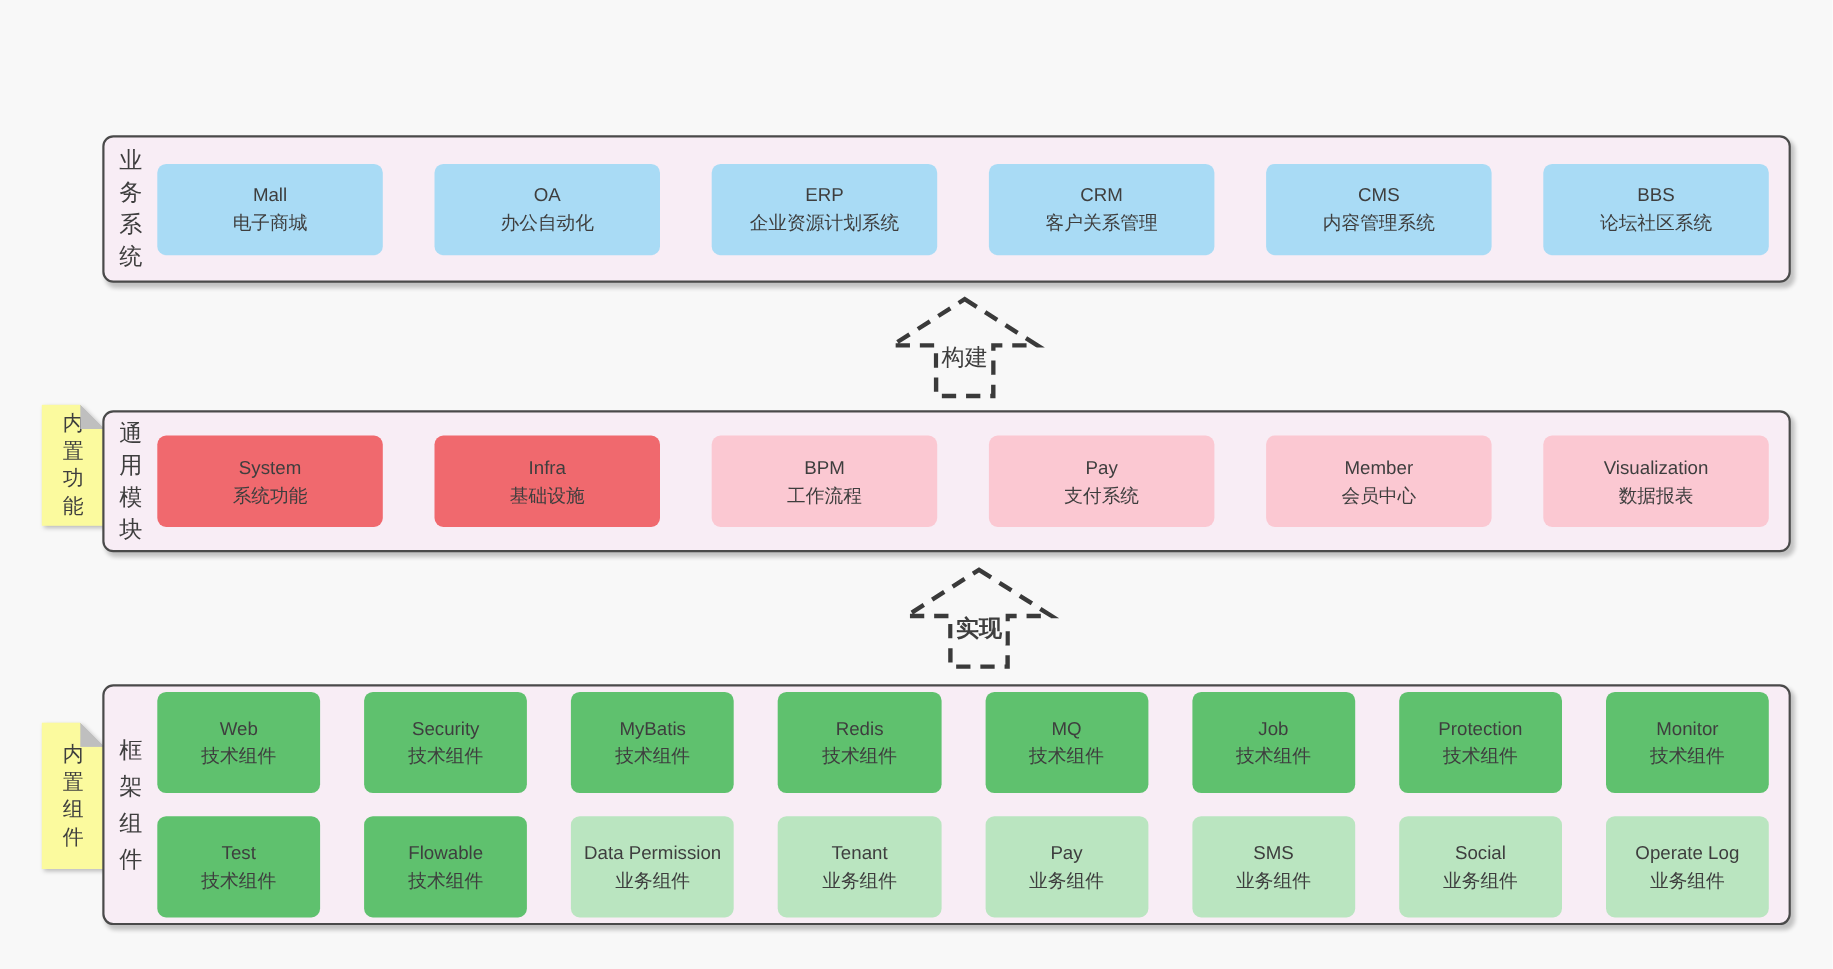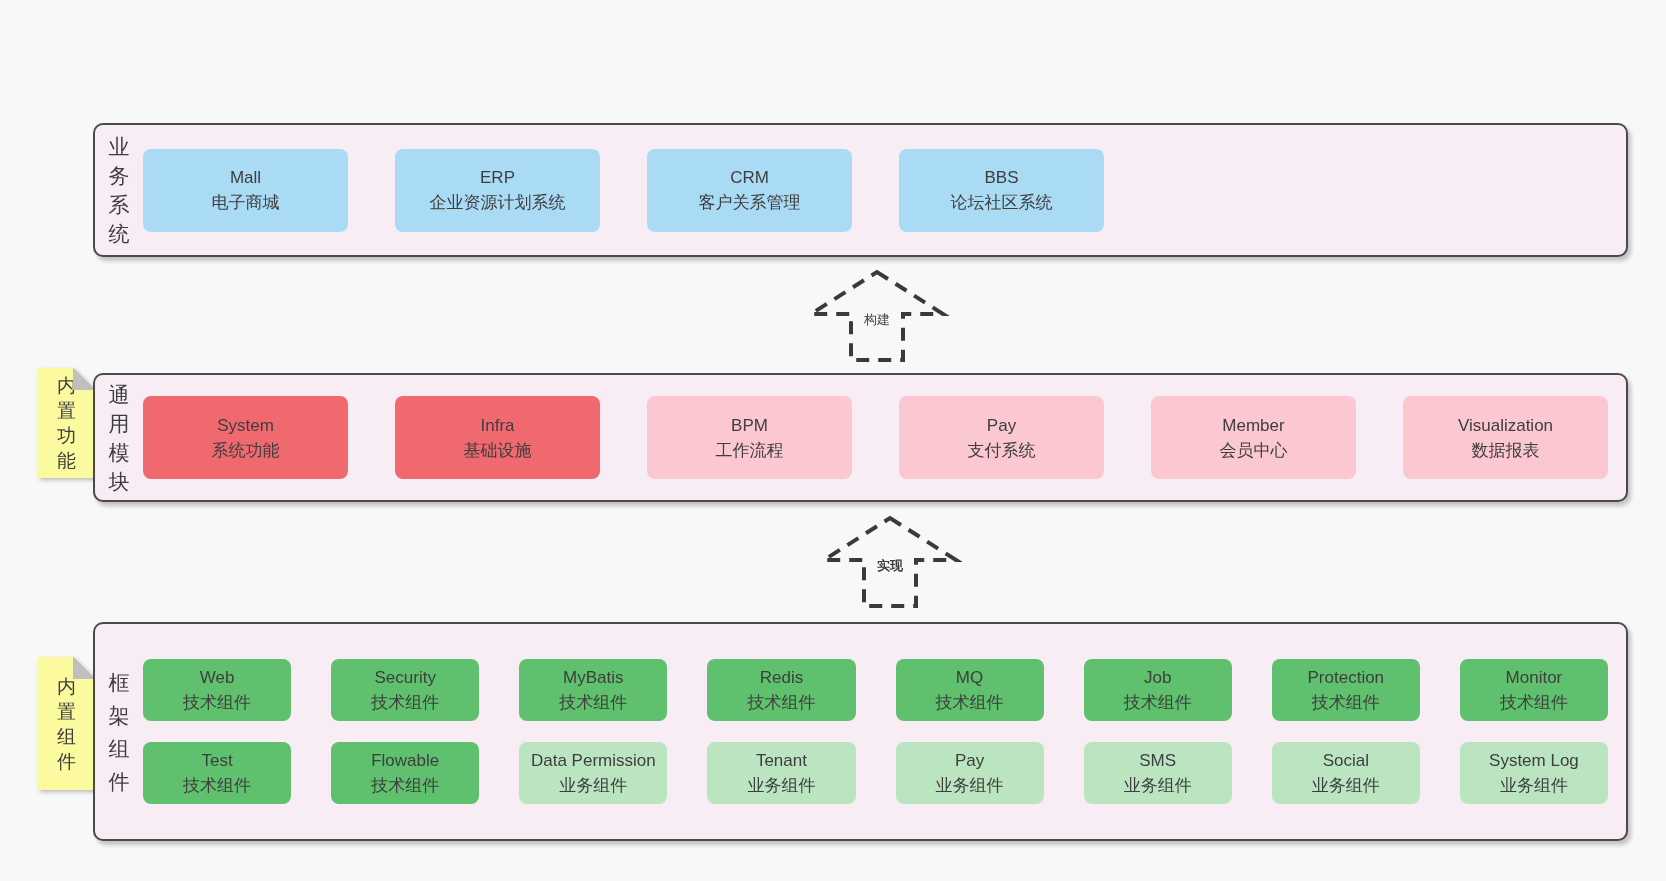--- a/index.html
+++ b/index.html
@@ -43,21 +43,21 @@
   .cols-8{grid-template-columns:repeat(8,1fr);column-gap:40px;row-gap:21px;}
 
   .box{
     border-radius:8px;
     height:83px;box-sizing:border-box;
     display:flex;flex-direction:column;align-items:center;justify-content:center;
     text-align:center;
     font-size:17px;line-height:25px;
     padding:2px 8px;
   }
-  .cols-8 .box{height:62px;padding:2px 10px;}
+  .cols-8 .box{height:92px;padding:2px 10px;}
   .box.blue{background:var(--blue,#a9dbf5);}
   .box.red{background:var(--red,#f0696e);justify-content:center;}
   .box.pink{background:var(--pink,#fbc8d2);}
   .box.green{background:var(--green,#5fc16e);}
   .box.lightgreen{background:var(--lightgreen,#bae5c0);}
 
   
   .note{
     position:absolute;left:38px;width:57px;
     background:linear-gradient(225deg,rgba(0,0,0,0) 15.5px,var(--note,#fbfa9e) 15.6px);
@@ -74,21 +74,21 @@
   .note-builtin-components{top:657px;height:133px;}
 
   
   .arrow{position:absolute;width:150px;height:96px;z-index:2;}
   .arrow-build{left:802px;top:268px;}
   .arrow-implement{left:815px;top:514px;font-weight:bold;}
   .arrow svg{position:absolute;inset:0;}
   .arrow-label{
     position:absolute;left:50%;top:42px;transform:translateX(-50%);
     background:var(--background,#f8f8f8);
-    padding:1px 3px;font-size:13px;white-space:nowrap;
+    padding:1px 3px;font-size:21px;white-space:nowrap;
   }
 </style>
 </head>
 <body>
 
 <div class="stage">
 
   <section class="layer layer-business">
     <div class="vlabel">
       <span class="vstack">
@@ -97,26 +97,34 @@
           <div>系</div>
           <div>统</div>
         </span>
     </div>
     <div class="boxes cols-6">
         <div class="box blue">
           <div>Mall</div>
           <div>电子商城</div>
         </div>
         <div class="box blue">
+          <div>OA</div>
+          <div>办公自动化</div>
+        </div>
+        <div class="box blue">
           <div>ERP</div>
           <div>企业资源计划系统</div>
         </div>
         <div class="box blue">
           <div>CRM</div>
           <div>客户关系管理</div>
+        </div>
+        <div class="box blue">
+          <div>CMS</div>
+          <div>内容管理系统</div>
         </div>
         <div class="box blue">
           <div>BBS</div>
           <div>论坛社区系统</div>
         </div>
       </div>
   </section>
 
   <div class="arrow arrow-build">
     <svg viewBox="0 0 150 96">
@@ -251,19 +259,19 @@
         </div>
         <div class="box lightgreen">
           <div>SMS</div>
           <div>业务组件</div>
         </div>
         <div class="box lightgreen">
           <div>Social</div>
           <div>业务组件</div>
         </div>
         <div class="box lightgreen">
-          <div>System Log</div>
+          <div>Operate Log</div>
           <div>业务组件</div>
         </div>
       </div>
   </section>
 
 </div>
 
 </body></html>

